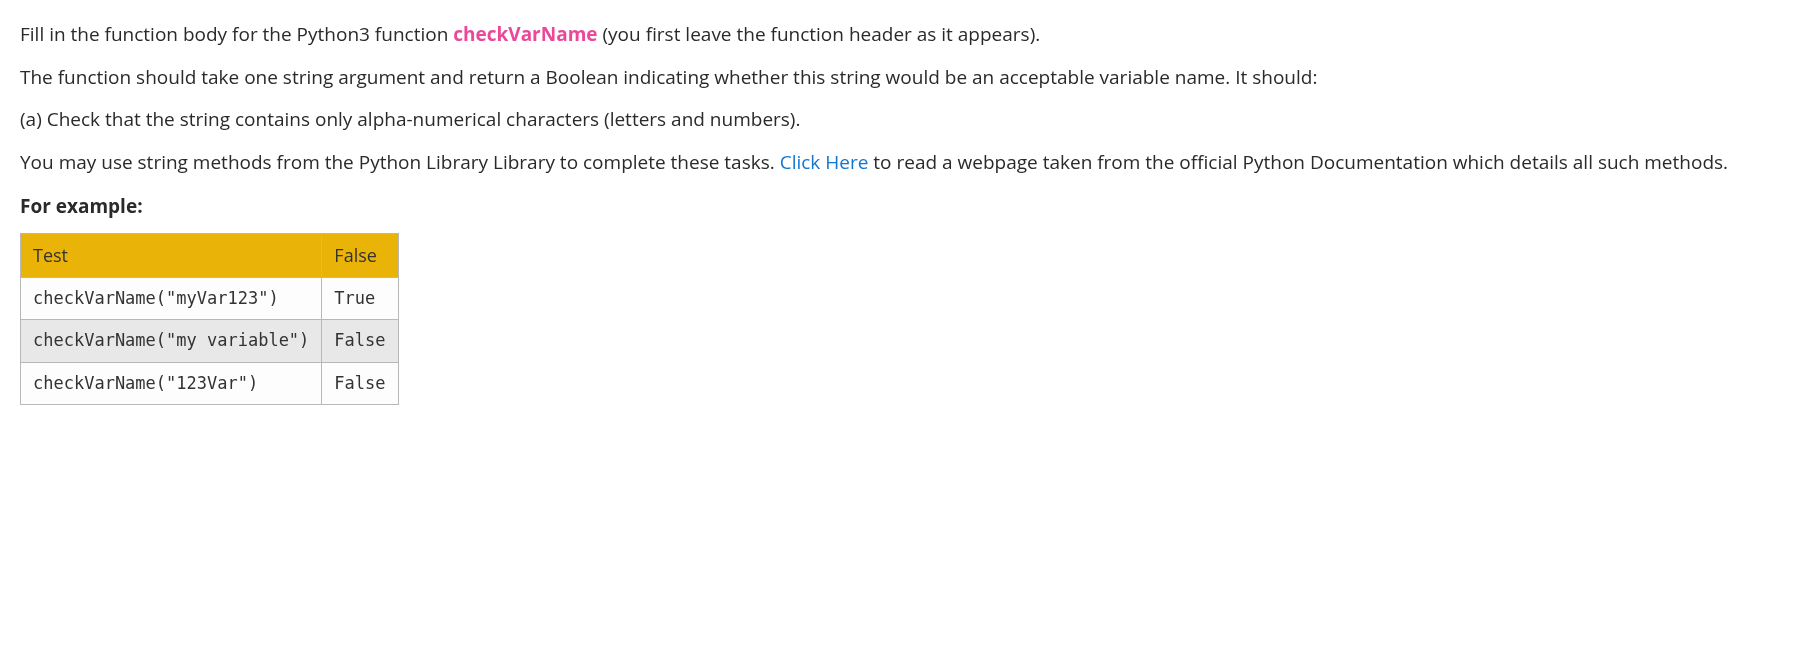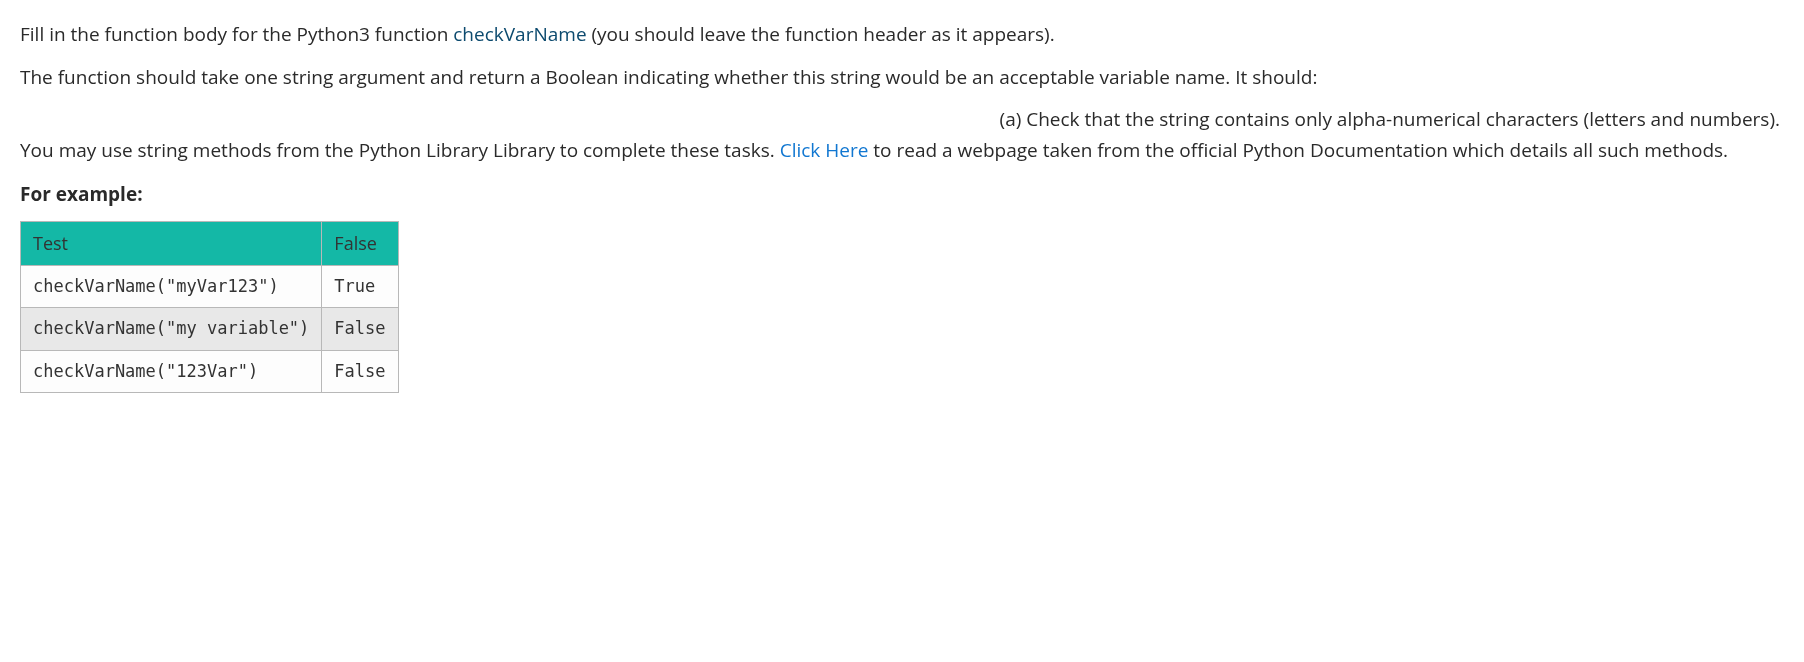--- a/index.html
+++ b/index.html
@@ -17,29 +17,28 @@
       width: 1804px;
     }
     .content {
       max-width: 1760px;
     }
     p {
       margin-bottom: 14px;
       color: #2a2a2a;
     }
     .func-name {
-      font-weight: 400;
-      color: #0c4a6e;
+      font-weight: 700;
+      color: #ec4899;
     }
     .letter-item {
       margin-bottom: 0;
     }
     .letter-group {
-      margin-bottom: 2px;
-      text-align: right;
+      margin-bottom: 14px;
     }
     a.link {
       color: #1177d1;
       text-decoration: none;
       text-align: right;
     }
     .example-label {
       font-weight: 700;
       color: #2a2a2a;
       margin-bottom: 12px;
@@ -49,21 +48,21 @@
       border-collapse: collapse;
       margin-top: 4px;
     }
     th, td {
       border: 1px solid #b8b8b8;
       padding: 8px 12px;
       text-align: left;
       font-size: 18px;
     }
     th {
-      background: #14b8a6;
+      background: #eab308;
       font-weight: 400;
       font-family: -apple-system, BlinkMacSystemFont, "Segoe UI", "Open Sans", Helvetica, Arial, sans-serif;
     }
     td {
       font-family: "Consolas", "Menlo", "Monaco", monospace;
       font-size: 17px;
       background: #fdfdfd;
     }
     tr:nth-child(3) td {
       background: #e8e8e8;
@@ -74,21 +73,21 @@
     .mono {
       font-family: "Consolas", "Menlo", "Monaco", monospace;
     }
   </style>
 </head>
 <body>
 
 <div class="content">
 
   <p>
-    <span>Fill in the function body for the Python3 function </span><span class="func-name">checkVarName</span><span> (you should leave the function header as it appears).</span>
+    <span>Fill in the function body for the Python3 function </span><span class="func-name">checkVarName</span><span> (you first leave the function header as it appears).</span>
   </p>
 
   <p>The function should take one string argument and return a Boolean indicating whether this string would be an acceptable variable name.  It should:</p>
 
   <div class="letter-group">
     <p class="letter-item">(a) Check that the string contains only alpha-numerical characters (letters and numbers).</p>
   </div>
 
   <p>
     <span>You may use string methods from the Python Library Library to complete these tasks.  </span><a href="#" class="link">Click Here</a><span> to read a webpage taken from the official Python Documentation which details all such methods.</span>

